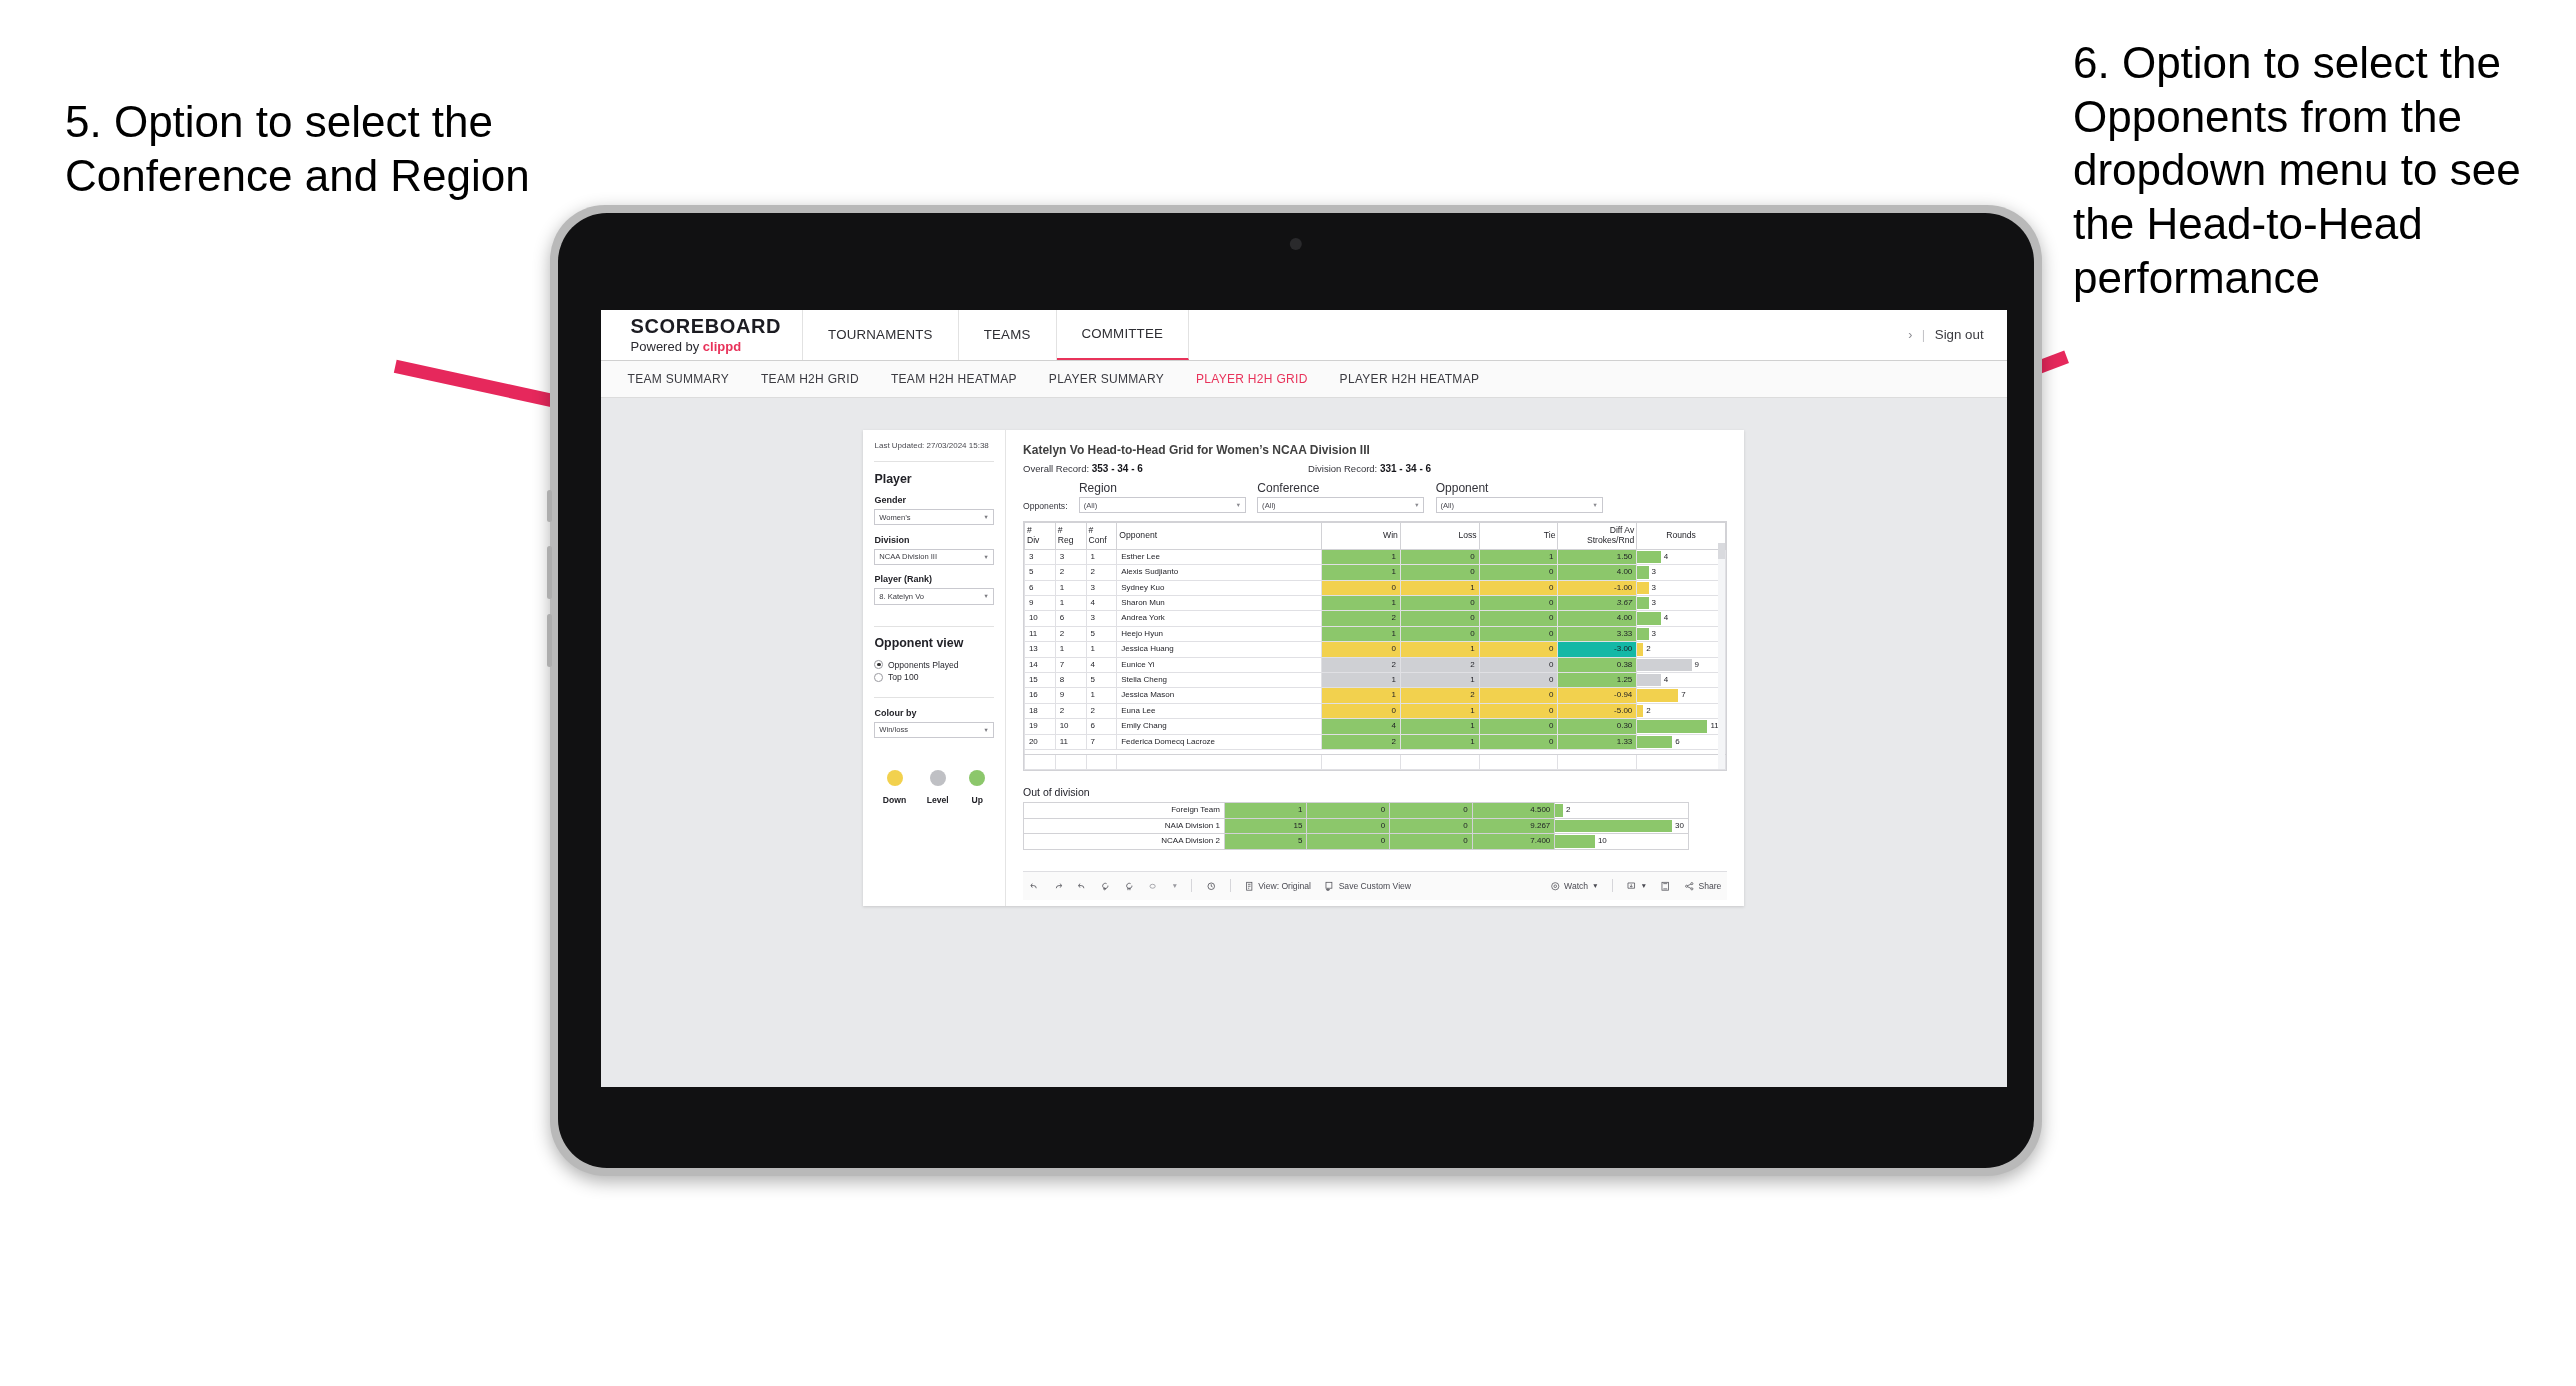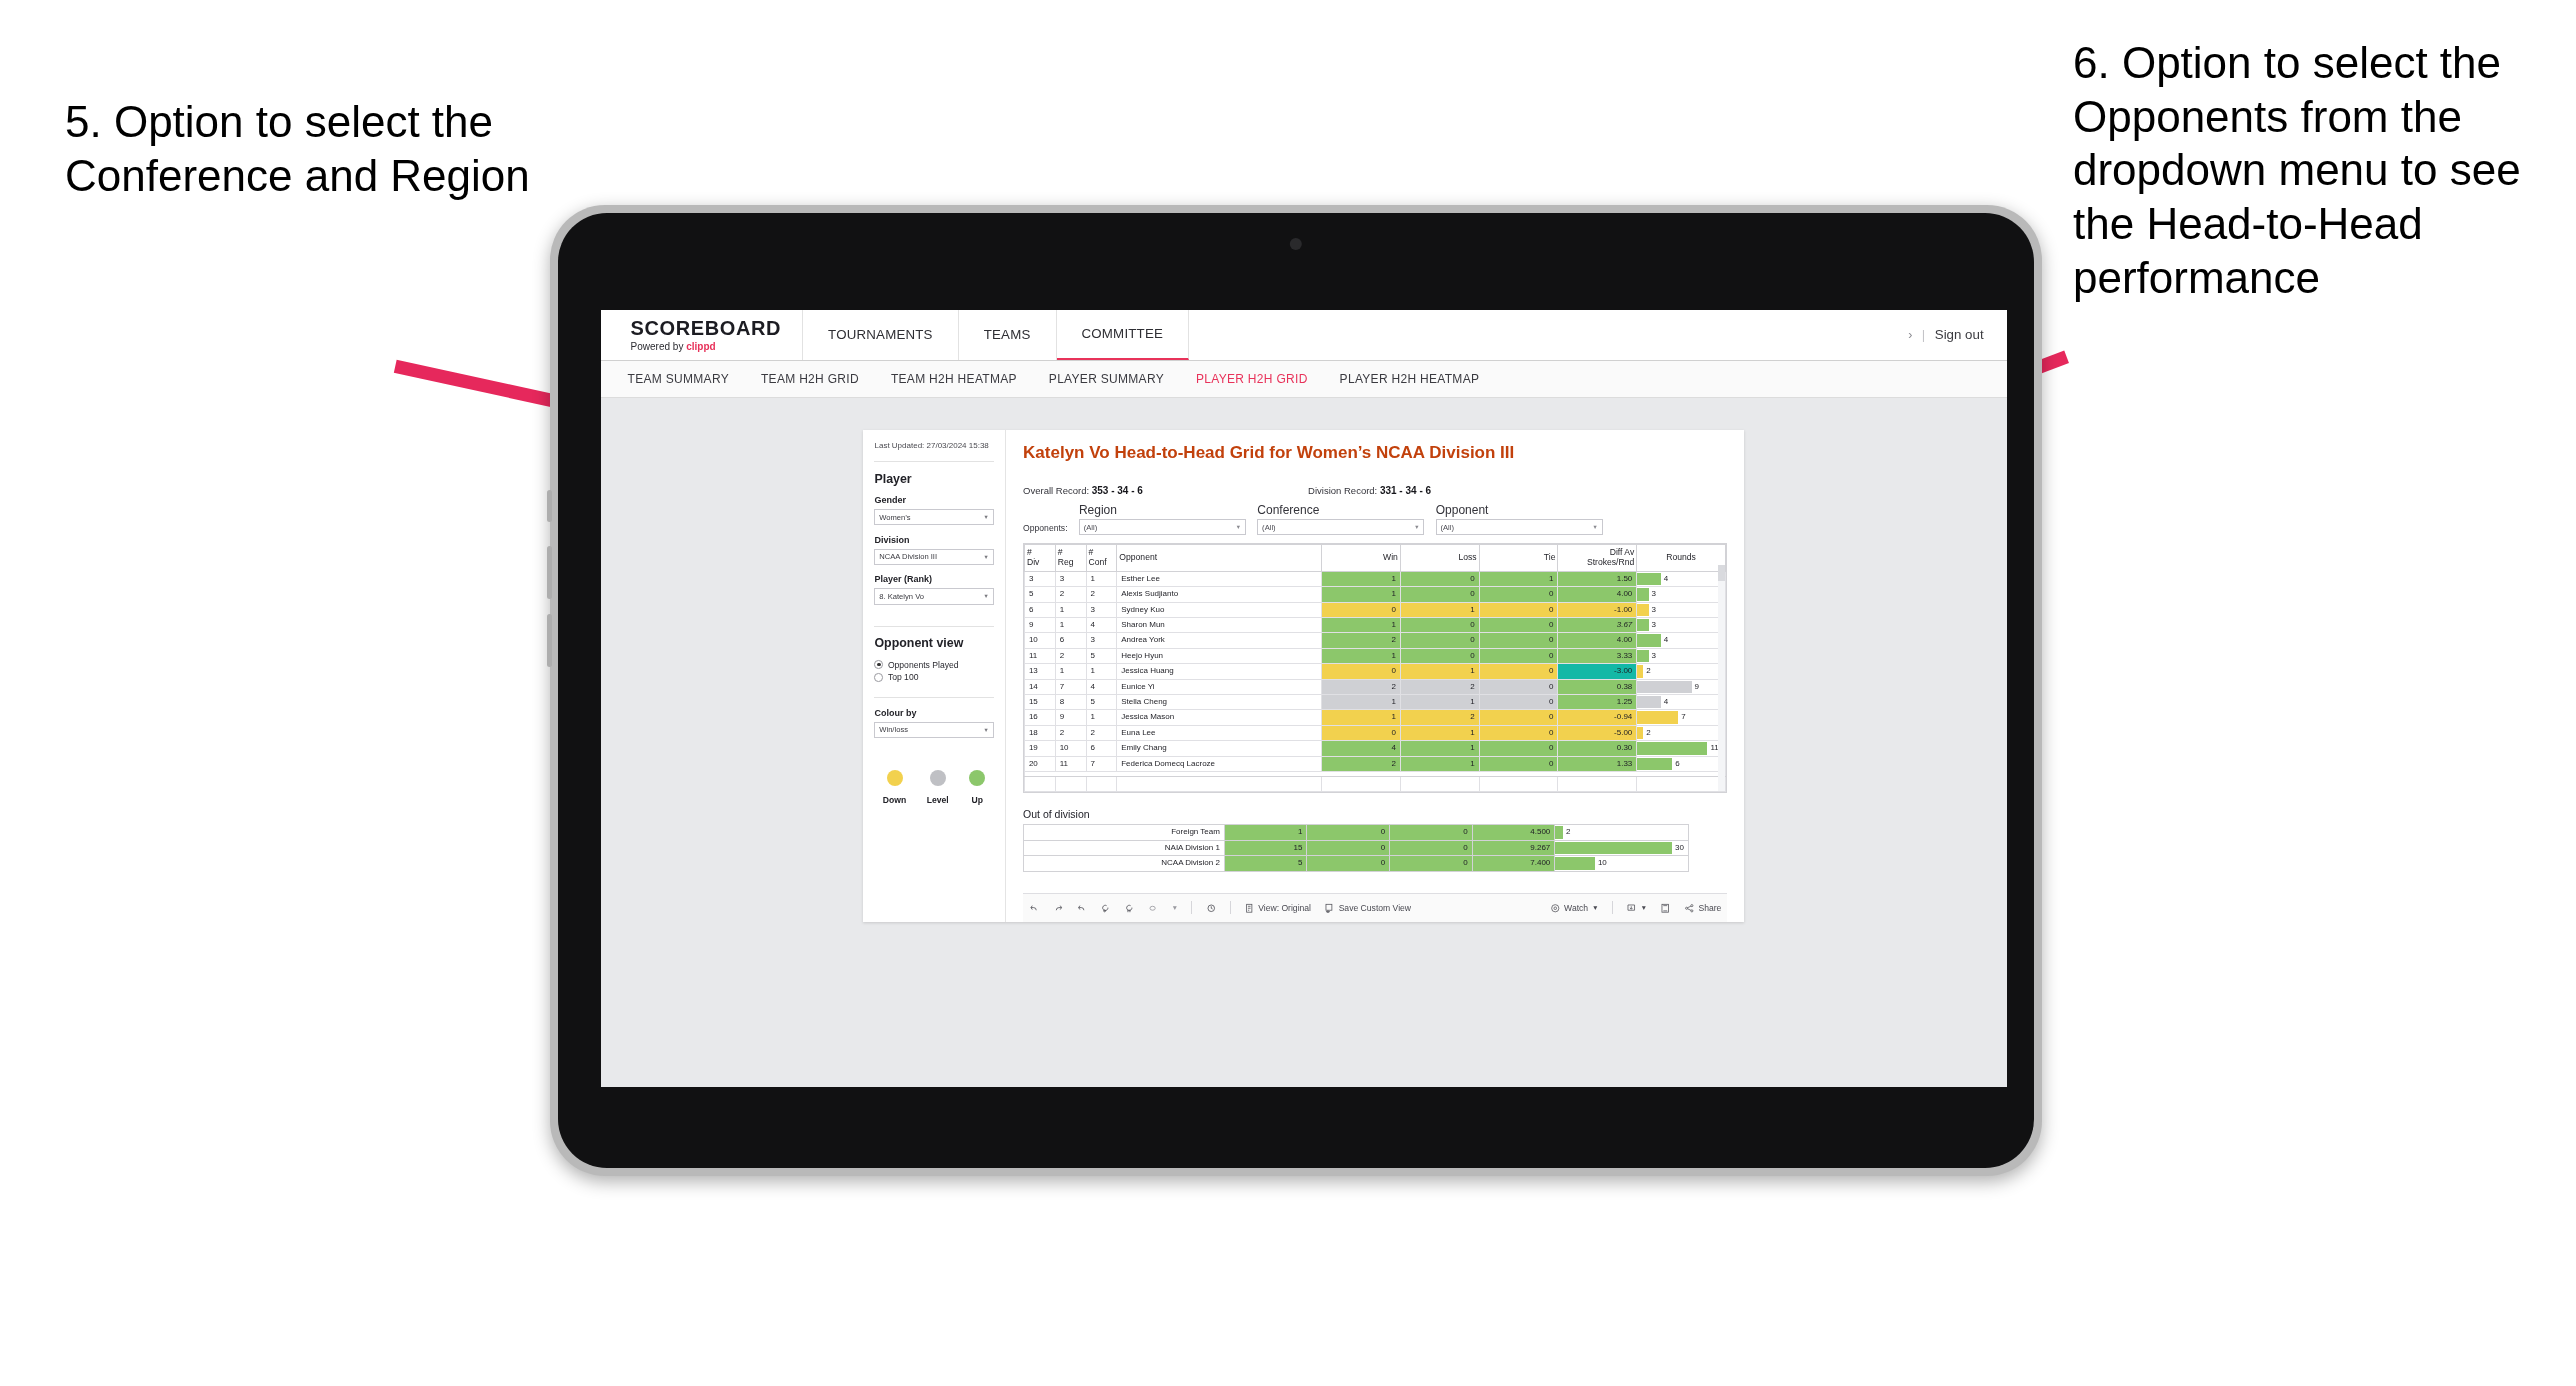--- a/index.html
+++ b/index.html
@@ -41,21 +41,21 @@
     background:#e8e9eb;overflow:hidden;
   }
 
   
   .topnav{height:50px;background:#fff;display:flex;align-items:stretch;
           border-bottom:1px solid #d0d0d0;}
   .brand{display:flex;flex-direction:column;justify-content:center;
          padding:0 21px 0 30px;border-right:1px solid #e2e2e2;}
   .brand .logo{font-size:20px;font-weight:700;letter-spacing:0.6px;color:#1c1c22;
                font-family:"Liberation Sans",sans-serif;}
-  .brand .sub{font-size:10px;color:#2b2b31;margin-top:1px;}
+  .brand .sub{font-size:13px;color:#2b2b31;margin-top:1px;}
   .brand .sub b{color:#e8325a;font-weight:700;}
   .topnav .tab{display:flex;align-items:center;padding:0 25px;font-size:13.3px;
                color:#2e2e33;border-right:1px solid #e2e2e2;letter-spacing:0.2px;}
   .topnav .tab.active{border-bottom:2.9px solid #e8325a;}
   .topnav .spacer{flex:1;}
   .topnav .right{display:flex;align-items:center;padding-right:23px;gap:9.5px;
                  font-size:13.3px;color:#3b3b40;}
   .topnav .right .chev{font-size:12.4px;color:#8a8a90;}
   .topnav .right .bar{color:#c4c4c8;}
 
@@ -91,21 +91,21 @@
         background:#fff;box-sizing:border-box;position:relative;}
   .rdot.on::after{content:"";position:absolute;left:1.4px;top:1.4px;
         width:3.8px;height:3.8px;border-radius:50%;background:#333;}
   .legend{display:flex;justify-content:space-around;margin:32px 9.5px 0;}
   .lg{display:flex;flex-direction:column;align-items:center;gap:8.6px;}
   .lgdot{width:16px;height:16px;border-radius:50%;}
   .lglab{font-size:8.6px;color:#222228;font-weight:700;}
 
   
   .main{flex:1;padding:13.3px 17px 0 17px;box-sizing:border-box;min-width:0;}
-  .title{font-size:17px;font-weight:700;color:#c2410c;margin-bottom:22px;}
+  .title{font-size:12px;font-weight:700;color:#404040;margin-bottom:6px;}
   .records{display:flex;font-size:9.5px;color:#33333a;margin-bottom:7.6px;}
   .records .r1{width:285px;}
   .records b{font-weight:700;color:#16161b;font-size:10px;}
 
   .filters{display:flex;align-items:flex-end;gap:11.4px;margin-bottom:8.6px;}
   .filters .oplab{font-size:8.6px;color:#33333a;padding-bottom:1.9px;}
   .fgroup{width:167px;}
   .fgroup .flab{font-size:12px;color:#33333a;margin-bottom:1.9px;}
   .fsel{height:13.3px;border:1px solid #c9c9cf;background:#fff;display:flex;
         align-items:center;justify-content:space-between;padding:0 3.8px;

